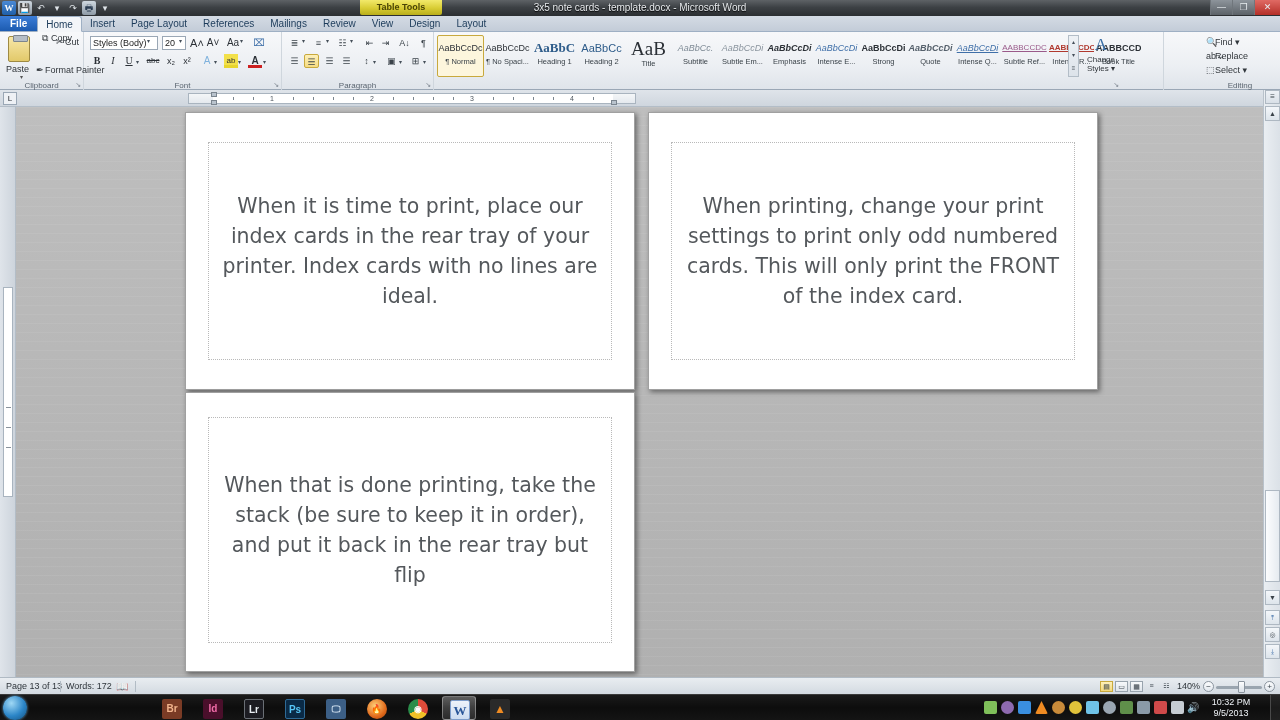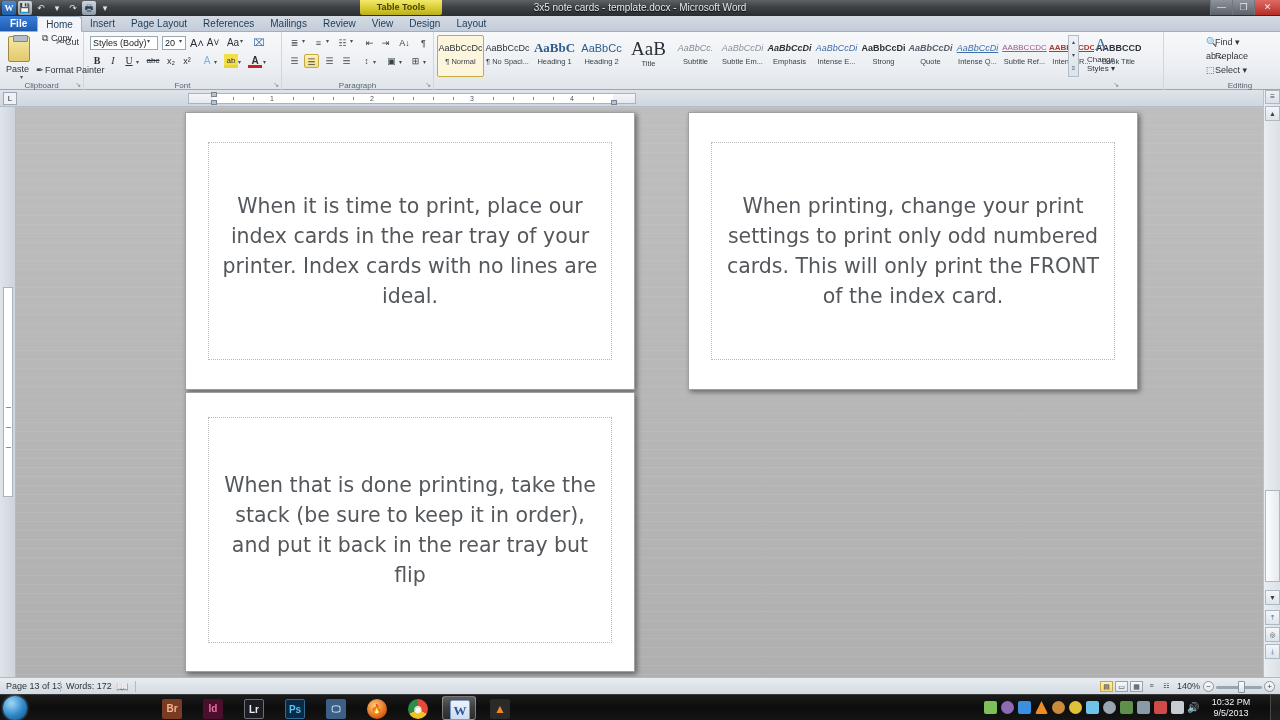--- a/index.html
+++ b/index.html
@@ -517,21 +517,21 @@
   </div>
 
   <div class="docarea">
 
     <div class="page" style="left:185px; top:5px; width:450px; height:278px;">
       <div class="cellbox" style="left:22px; top:29px; right:22px; bottom:29px;">
         <div class="celltext">When it is time to print, place our index cards in the rear tray of your printer.  Index cards with no lines are ideal.</div>
       </div>
     </div>
 
-    <div class="page" style="left:648px; top:5px; width:450px; height:278px;margin-left:40px;">
+    <div class="page" style="left:648px; top:5px; width:450px; height:278px;">
       <div class="cellbox" style="left:22px; top:29px; right:22px; bottom:29px;">
         <div class="celltext">When printing, change your print settings to print only odd numbered cards.  This will only print the FRONT of the index card.</div>
       </div>
     </div>
 
     <div class="page" style="left:185px; top:285px; width:450px; height:280px;">
       <div class="cellbox" style="left:22px; top:24px; right:22px; bottom:28px;">
         <div class="celltext">When that is done printing, take the stack (be sure to keep it in order), and put it back in the rear tray but flip</div>
       </div>
     </div>

